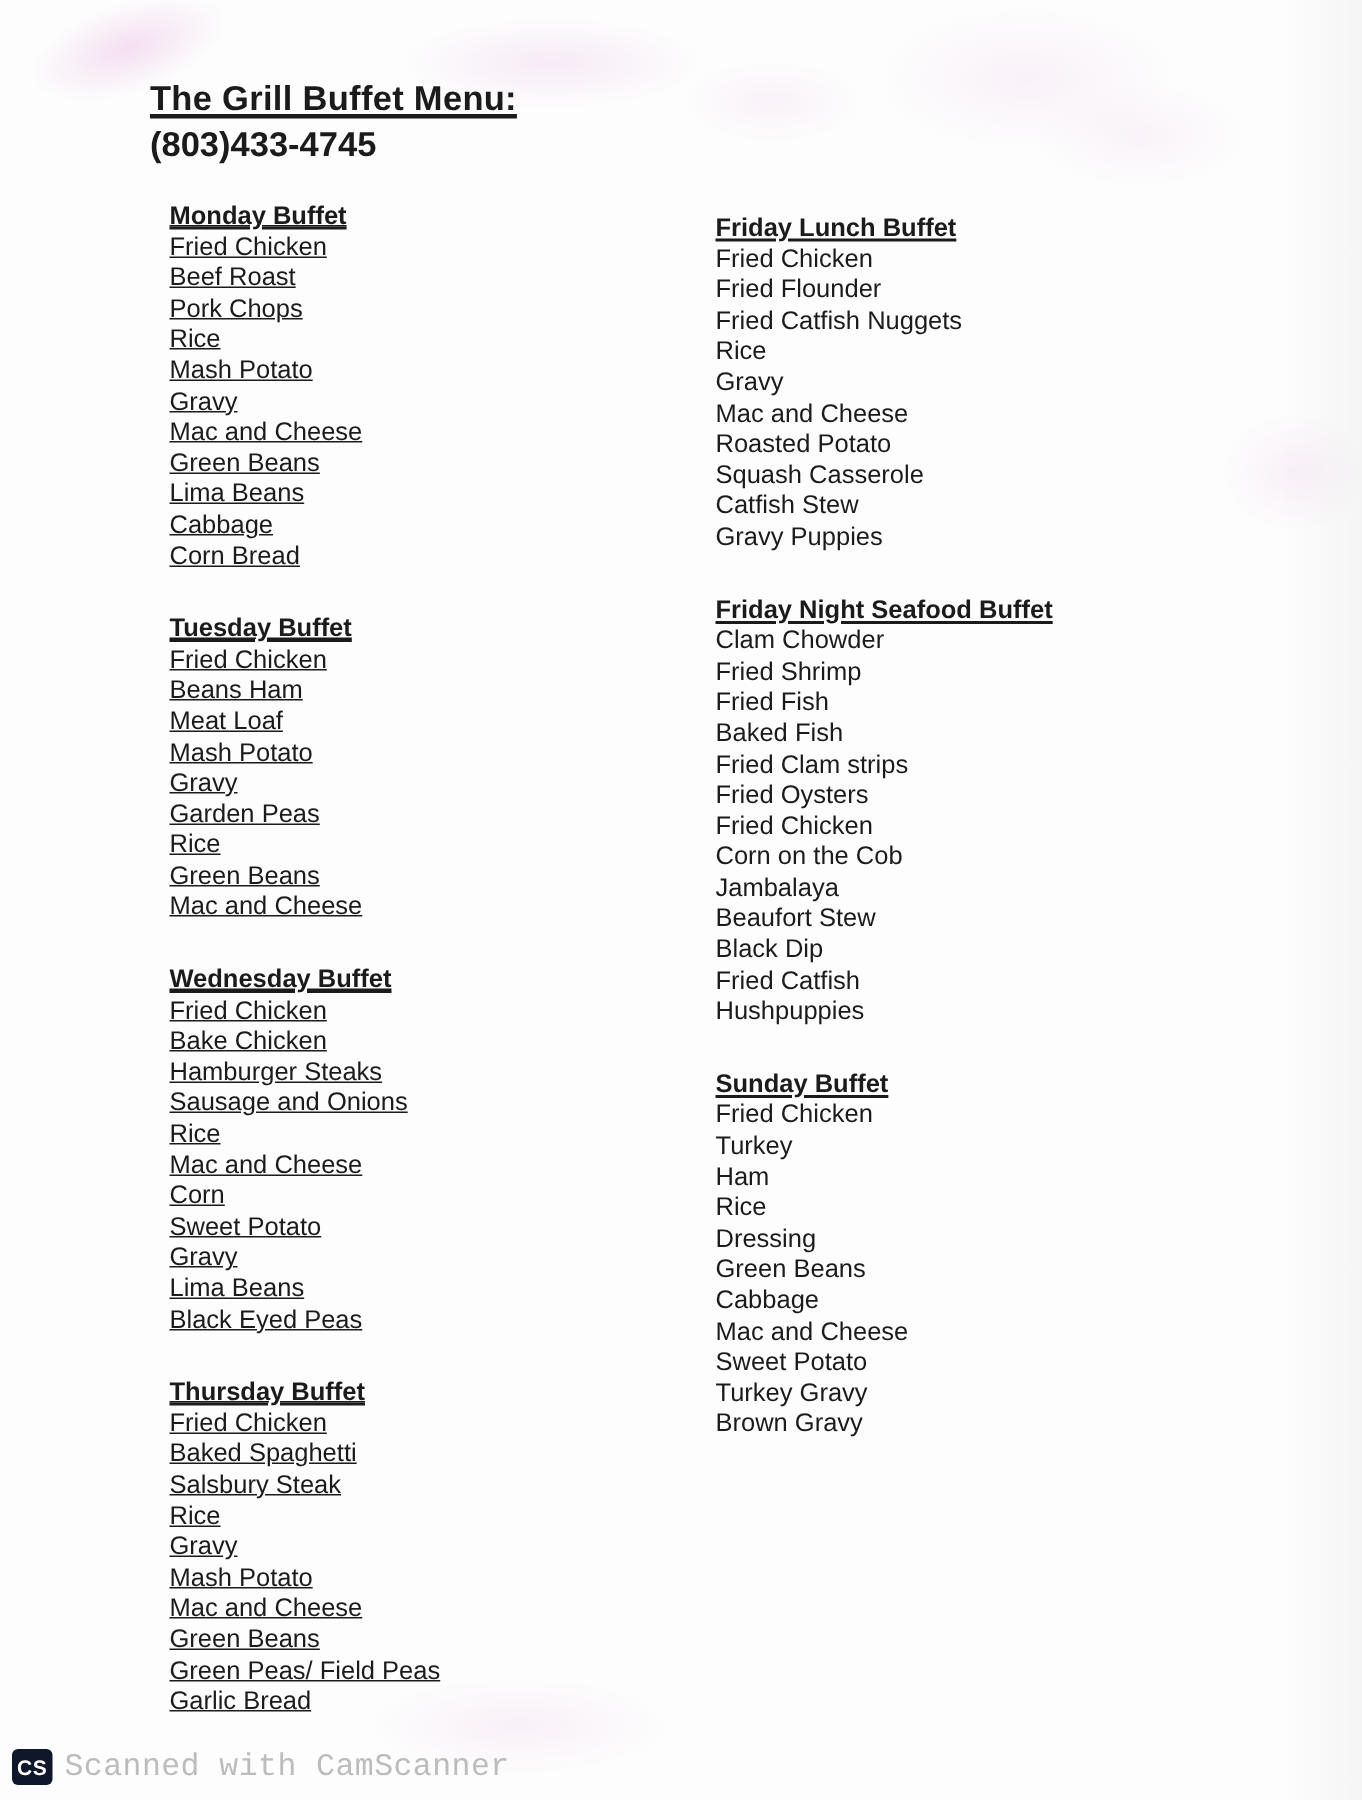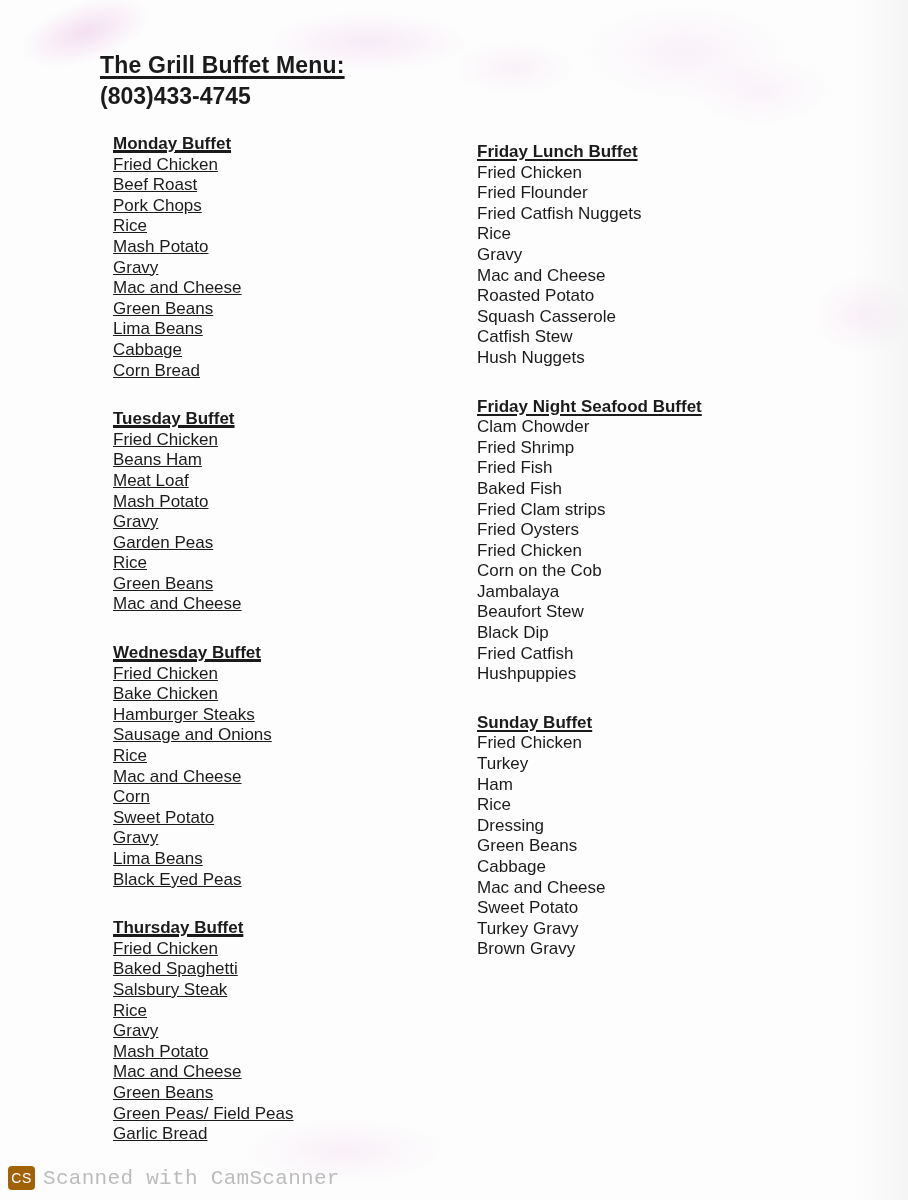--- a/index.html
+++ b/index.html
@@ -56,22 +56,22 @@
     white-space: nowrap;
   }
   .item { font-size: 17px; line-height: 20.6px; white-space: nowrap; }
 
   .footer {
     position: absolute; left: 8px; bottom: 10px;
     display: flex; align-items: center; gap: 8px;
   }
   .cs-badge {
     width: 27px; height: 24px; border-radius: 4px;
-    background: #a16207; color: #ffffff;
-    font-size: 14px; font-weight: normal;
+    background: #0f172a; color: #ffffff;
+    font-size: 14px; font-weight: bold;
     display: flex; align-items: center; justify-content: center;
     letter-spacing: 0.5px;
   }
   .footer-text { color: #bcbcbc; font-size: 21px; letter-spacing: 0.3px; font-family: Liberation Mono, monospace; }
 </style>
 </head>
 <body>
 
 <div class="page">
 
@@ -149,21 +149,21 @@
         <div class="heading">Friday Lunch Buffet</div>
         <div class="item">Fried Chicken</div>
         <div class="item">Fried Flounder</div>
         <div class="item">Fried Catfish Nuggets</div>
         <div class="item">Rice</div>
         <div class="item">Gravy</div>
         <div class="item">Mac and Cheese</div>
         <div class="item">Roasted Potato</div>
         <div class="item">Squash Casserole</div>
         <div class="item">Catfish Stew</div>
-        <div class="item">Hush Nuggets</div>
+        <div class="item">Gravy Puppies</div>
       </section>
       <section class="section">
         <div class="heading">Friday Night Seafood Buffet</div>
         <div class="item">Clam Chowder</div>
         <div class="item">Fried Shrimp</div>
         <div class="item">Fried Fish</div>
         <div class="item">Baked Fish</div>
         <div class="item">Fried Clam strips</div>
         <div class="item">Fried Oysters</div>
         <div class="item">Fried Chicken</div>

